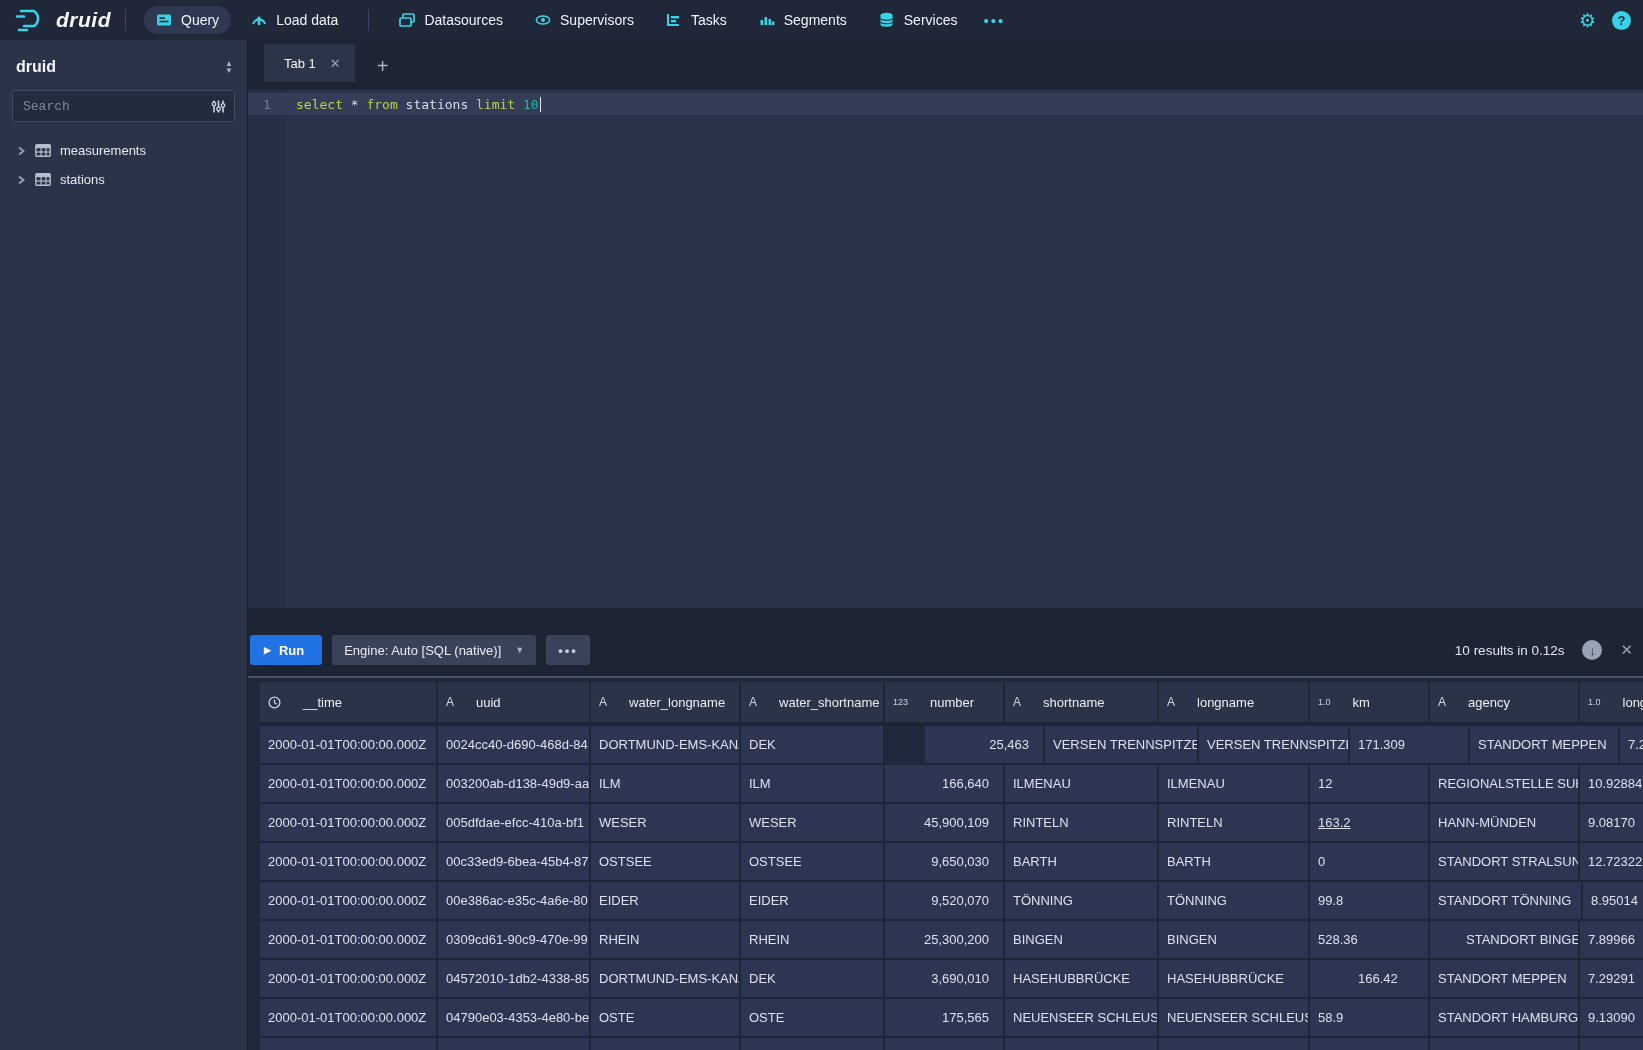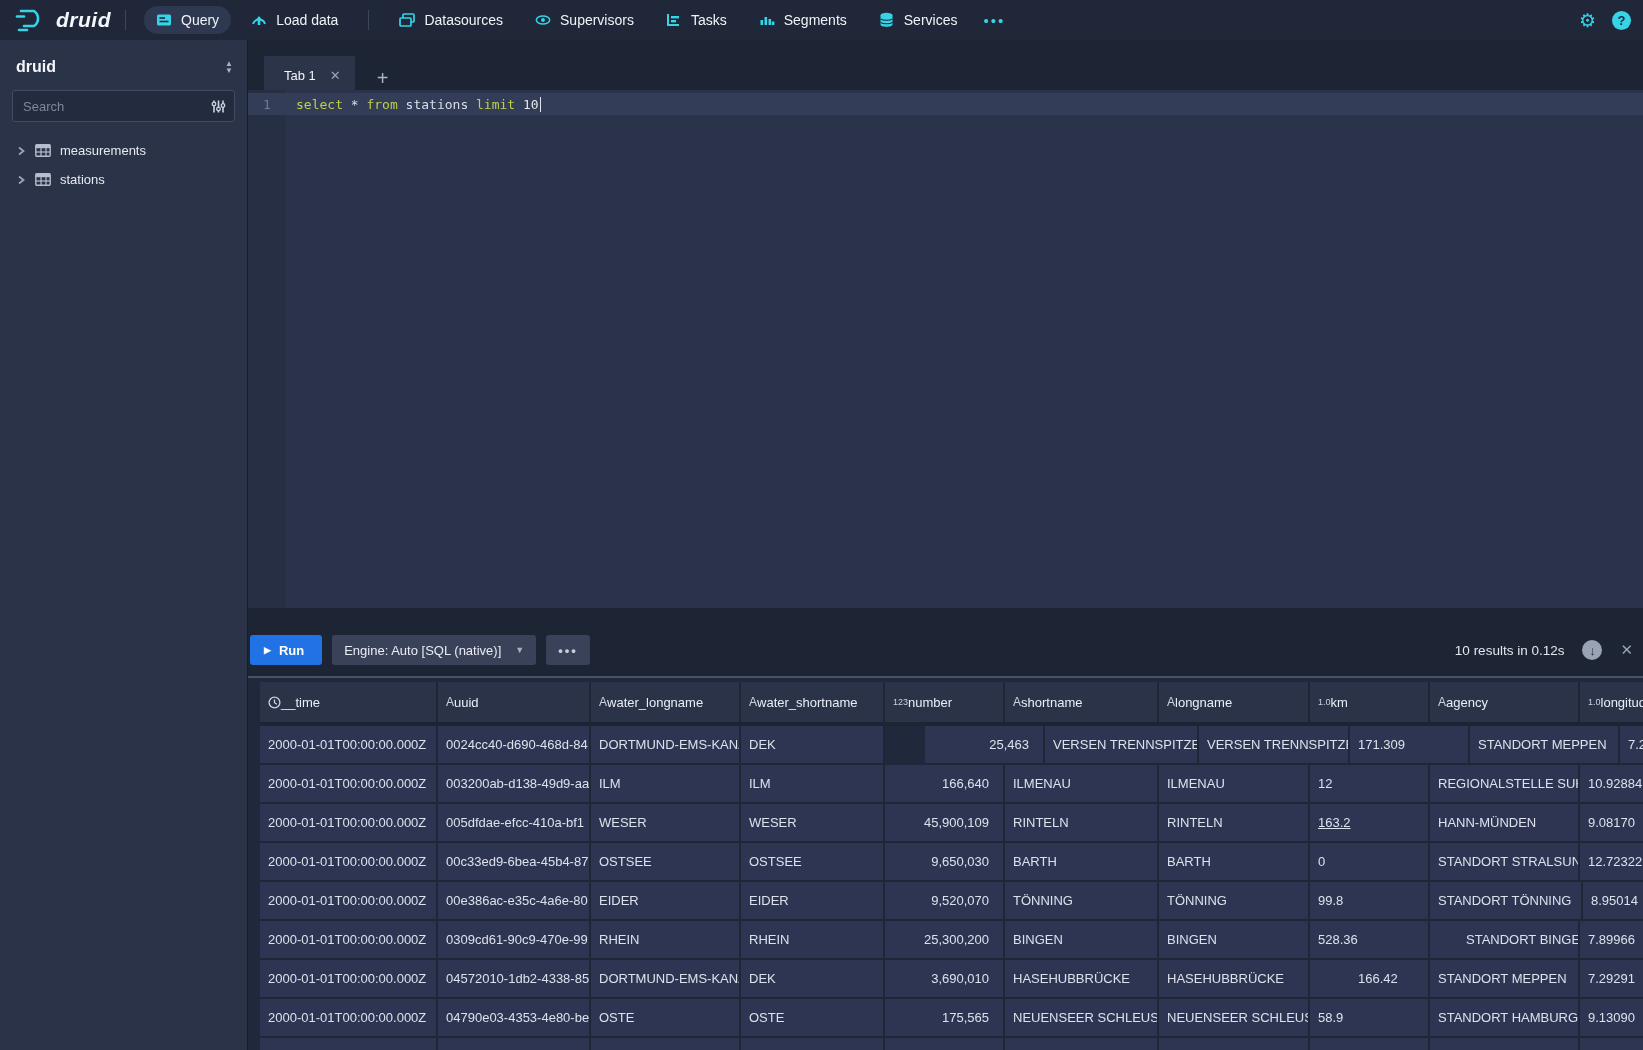--- a/index.html
+++ b/index.html
@@ -25,48 +25,48 @@
 
   
   .sidebar { position:absolute; top:40px; left:0; width:248px; bottom:0; background:#2a3347;
              border-right:1px solid #151c2b; padding:16px 12px 0 12px; }
   .side-title-row { display:flex; align-items:center; justify-content:space-between; padding:2px 2px 0 4px; cursor:pointer; }
   .side-title { font-size:16px; font-weight:700; color:#f2f5fa; }
   .sort-icon { display:flex; flex-direction:column; line-height:6px; font-size:8px; color:#aab2c4; gap:1px; }
   .searchbox { margin-top:14px; height:32px; background:#232c3f; border:1px solid #414b64; border-radius:3px;
                display:flex; align-items:center; padding:0 8px 0 10px; }
   .searchbox input { flex:1; background:transparent; border:none; outline:none; color:#86efac;
-                     font-size:13px; font-family:Liberation Sans, sans-serif; }
+                     font-size:13px; font-family:Liberation Mono, monospace; }
   .searchbox input::placeholder { color:#7e879c; }
   .tree { margin-top:14px; }
   .tree-row { display:flex; align-items:center; gap:9px; padding:7px 4px; cursor:pointer; color:#e6e9f0; font-size:13px; }
   .chev { color:#9aa3b6; display:inline-flex; }
   .th-icon { color:#b6bdce; display:inline-flex; }
 
   
   .main { position:absolute; top:40px; left:248px; right:0; bottom:0; background:#1d2535; }
 
   
-  .tabbar { position:absolute; top:16px; left:0; right:0; height:38px; display:flex; align-items:flex-end; }
+  .tabbar { position:absolute; top:4px; left:0; right:0; height:38px; display:flex; align-items:flex-end; }
   .tab { height:38px; background:#2b3449; display:flex; align-items:center; gap:14px;
          padding:0 14px 0 20px; margin-left:16px; font-size:13px; color:#f1f4f9; cursor:pointer; }
   .tab-close { color:#9aa3b6; font-size:13px; cursor:pointer; }
   .tab-add { color:#aab2c4; font-size:20px; margin-left:16px; padding:0 6px 4px 6px; cursor:pointer; }
 
   
   .editor { position:absolute; top:50px; left:0; right:0; height:518px; background:#2a3349; cursor:text; }
   .gutter { position:absolute; top:0; left:0; width:38px; bottom:0; background:#272f44; }
   .active-line { position:absolute; top:3px; left:0; right:0; height:22px; background:#343d57; }
   .code-line { position:absolute; top:3px; left:0; right:0; height:22px; display:flex; align-items:center;
                font-family:"DejaVu Sans Mono", monospace; font-size:13px; }
   .line-no { width:38px; text-align:center; color:#717b92; flex:none; }
   .code-text { padding-left:10px; white-space:pre; }
   .tok-kw { color:#bdd04c; }
   .tok-plain { color:#d8dde8; }
-  .tok-num { color:#e5e5e5; border-right:1.5px solid #dfe3ec; padding-right:1px; }
+  .tok-num { color:#14b8a6; border-right:1.5px solid #dfe3ec; padding-right:1px; }
 
   
   .runbar { position:absolute; top:592px; left:0; right:0; height:36px; display:flex; align-items:center; }
   .btn { height:30px; border-radius:3px; display:inline-flex; align-items:center; gap:8px;
          font-size:13px; cursor:pointer; }
   .btn-run { background:#2172e4; color:#ffffff; padding:0 18px 0 14px; margin-left:2px; font-weight:600; }
   .play { font-size:9px; }
   .btn-engine { background:#3a4259; color:#e8ecf4; padding:0 12px; margin-left:10px; }
   .caret { font-size:9px; color:#a6aec0; margin-left:6px; }
   .btn-more { background:#3a4259; color:#c6cddb; padding:0 12px; margin-left:10px; letter-spacing:2px; font-weight:bold; }
@@ -80,21 +80,21 @@
   .splitter { position:absolute; top:636px; left:0; right:0; height:2px; background:#4a5268; cursor:row-resize; }
 
   
   .results { position:absolute; top:638px; left:0; right:0; bottom:0; background:#20293c; overflow:hidden; }
   .rtable { position:absolute; top:4px; left:12px; }
   .rrow { display:flex; height:39px; }
   .rrow.header { height:44px; }
   .cell { flex:none; display:flex; align-items:center; padding:0 8px; font-size:13px; color:#dce1eb;
           background:#2d3552; border-right:2px solid #1f2737; border-bottom:2px solid #1f2737;
           overflow:hidden; white-space:nowrap; cursor:pointer; }
-  .header .cell { background:#2b3349; color:#eaeef6; border-bottom:4px solid #1d2534; gap:0;text-align:center; }
+  .header .cell { background:#2b3349; color:#eaeef6; border-bottom:4px solid #1d2534; gap:22px;text-align:center; }
   .cell.num { justify-content:flex-end; padding-right:14px; }
   .type-ic { color:#cdd3e0; font-size:12px; flex:none; display:inline-flex; align-items:center; }
   .type-ic.small { font-size:9px; letter-spacing:0; }
   .rrow.partial .cell { border-bottom:none; }
 </style>
 </head>
 <body>
 
 <div class="stage">
 

